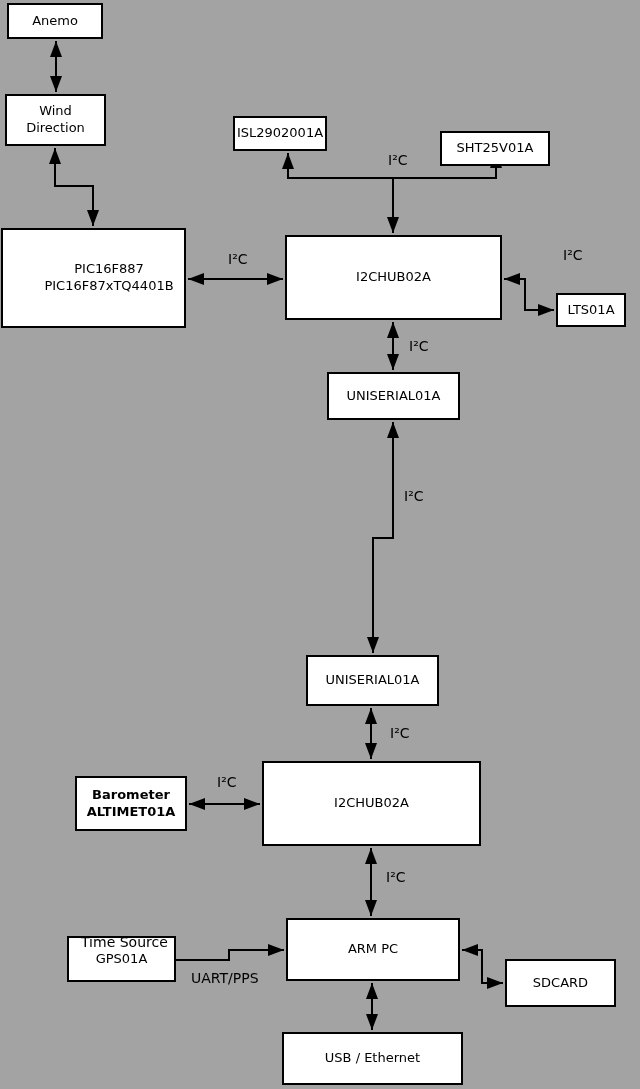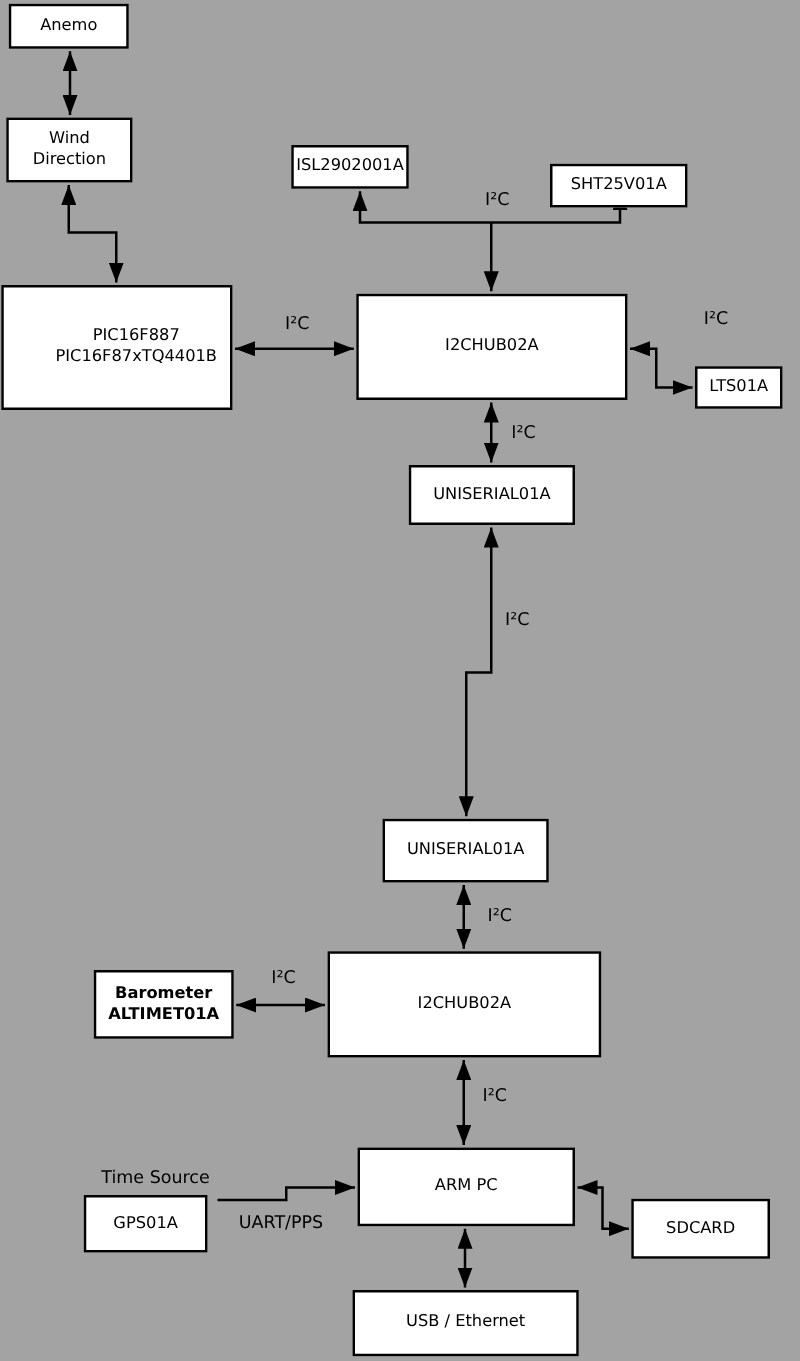--- a/index.html
+++ b/index.html
@@ -47,21 +47,21 @@
   #n-wind       { left: 5px;   top: 94px;   width: 101px; height: 52px; }
   #n-pic        { left: 1px;   top: 228px;  width: 185px; height: 100px; padding-left: 31px; }
   #n-isl        { left: 233px; top: 116px;  width: 94px; height: 35px; }
   #n-sht        { left: 440px; top: 115px;  width: 110px; height: 35px; margin-top: 16px; }
   #n-hub1       { left: 285px; top: 235px;  width: 217px; height: 85px; }
   #n-lts        { left: 556px; top: 293px;  width: 70px;  height: 34px; }
   #n-uniserial1 { left: 327px; top: 372px;  width: 133px; height: 48px; }
   #n-uniserial2 { left: 306px; top: 655px;  width: 133px; height: 51px; }
   #n-hub2       { left: 262px; top: 761px;  width: 219px; height: 85px; }
   #n-barometer  { left: 75px;  top: 776px;  width: 112px; height: 55px; font-weight: bold; }
-  #n-gps        { left: 67px;  top: 936px;  width: 99px; height: 46px; margin-top: 20px; }
+  #n-gps        { left: 67px;  top: 936px;  width: 109px; height: 46px; }
   #n-armpc      { left: 286px; top: 918px;  width: 174px; height: 63px; }
   #n-sdcard     { left: 505px; top: 959px;  width: 111px; height: 48px; }
   #n-usb        { left: 282px; top: 1032px; width: 181px; height: 53px; }
   
   #l-time-source    { left: 81px;  top: 906px; margin-top: 28px; }
   #l-uart-pps       { left: 191px; top: 970px; }
   #l-i2c-sensors    { left: 388px; top: 152px; }
   #l-i2c-pic-hub    { left: 228px; top: 251px; }
   #l-i2c-hub-lts    { left: 563px; top: 247px; }
   #l-i2c-hub-uni    { left: 409px; top: 338px; }

